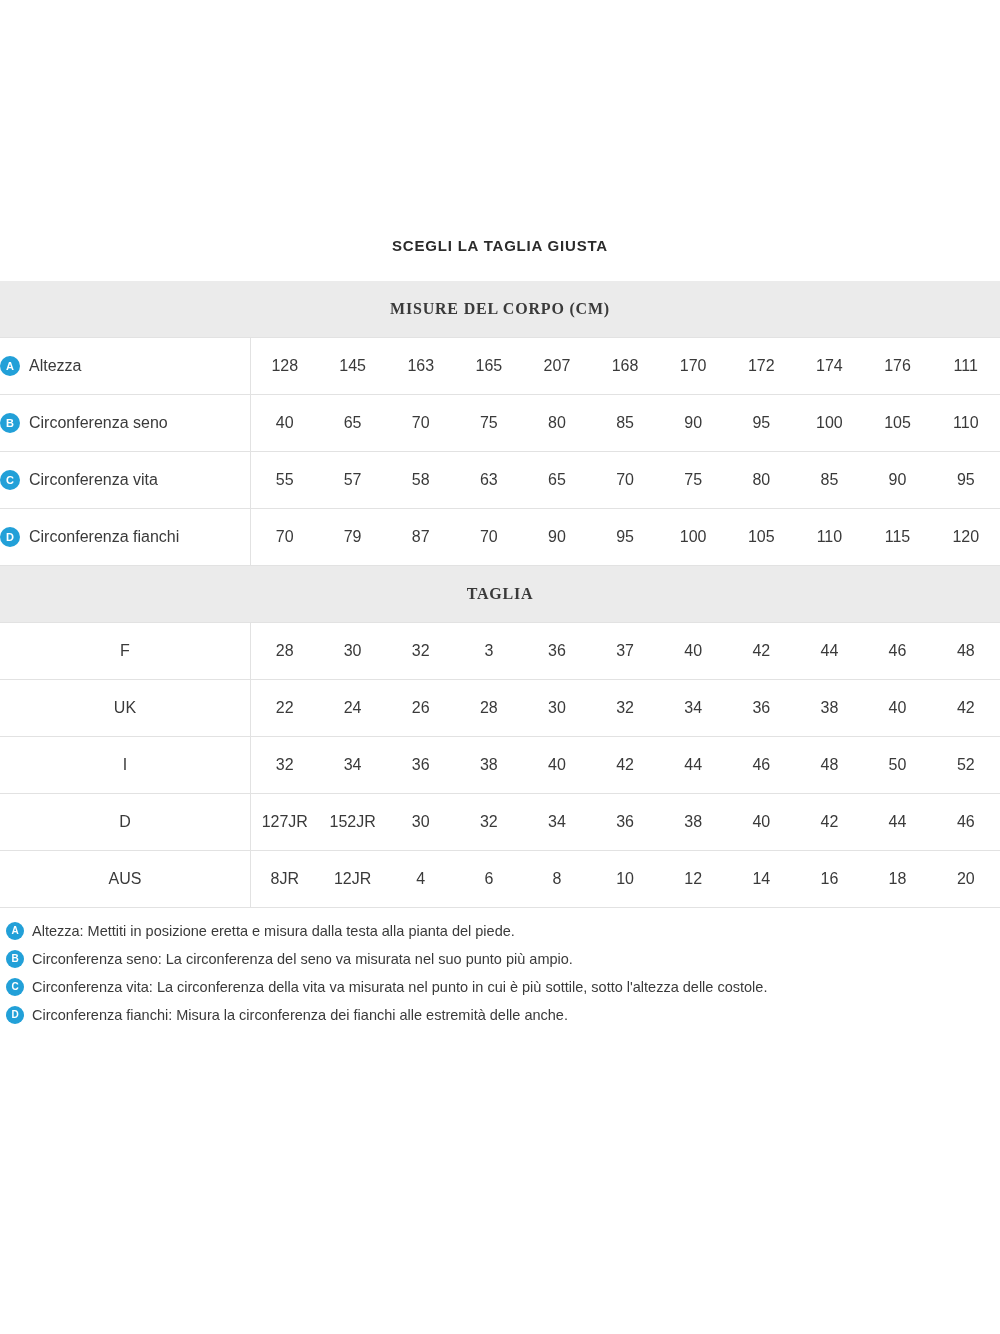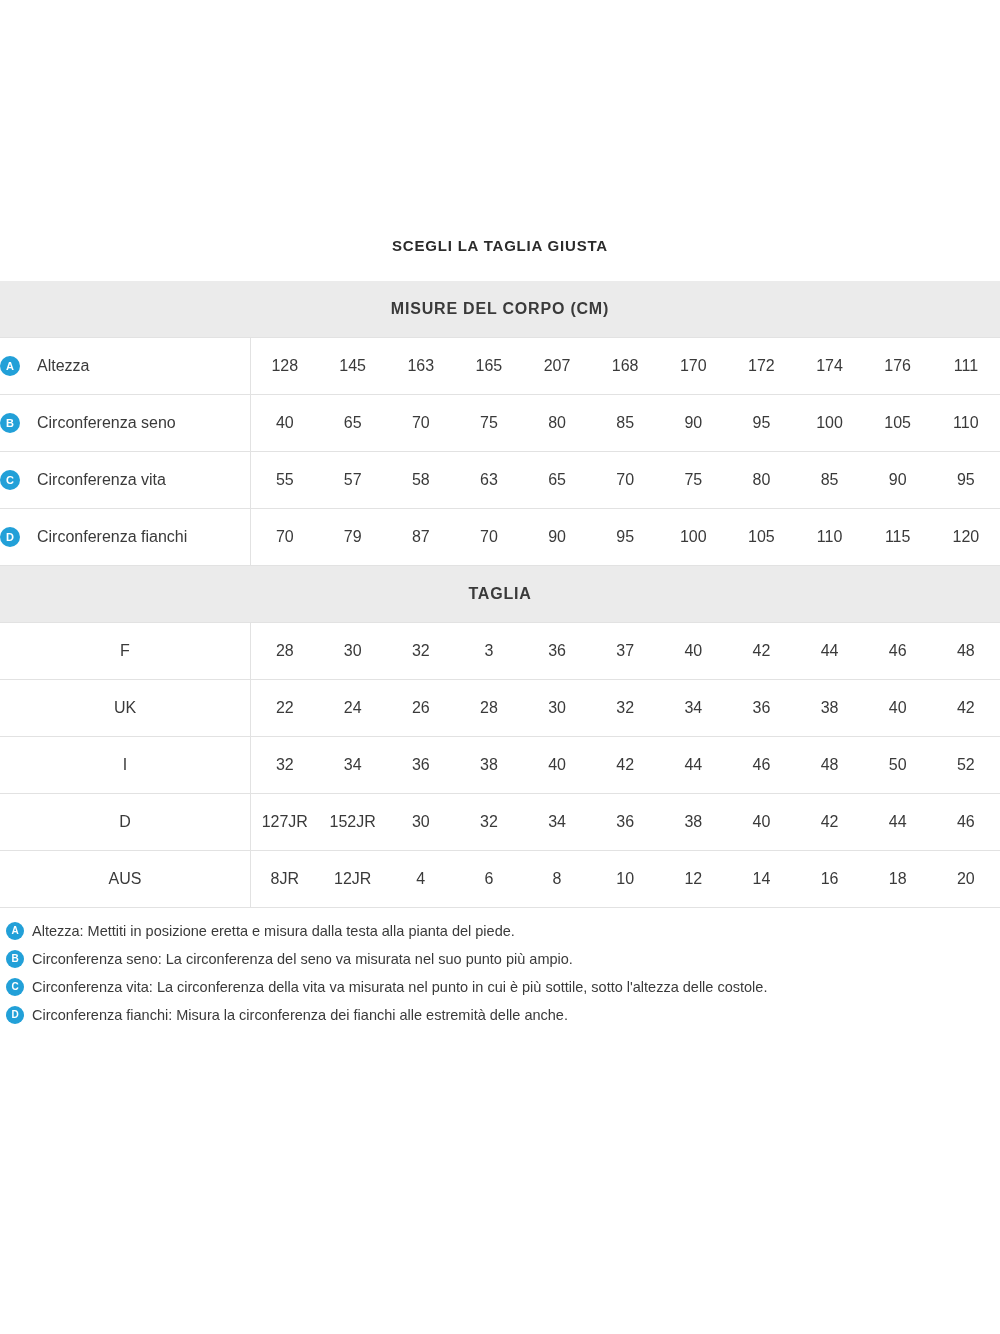--- a/index.html
+++ b/index.html
@@ -47,20 +47,21 @@
   }
   .section-head td {
     background: #ebebeb;
     font-weight: bold;
     font-size: 15px;
     letter-spacing: 0.8px;
     color: #2b2b2b;
     height: 52px;
     border-bottom: none;
     text-align: center;
+    font-family: Liberation Serif, serif;
   }
   td.labelcell {
     text-align: left;
     padding-left: 16px;
     border-right: 1px solid #e2e2e2;
     width: 250px;
   }
   td.labelcell .lbl-wrap {
     display: flex;
     align-items: center;
@@ -76,21 +77,20 @@
     border-radius: 50%;
     background: #22a0d8;
     color: #ffffff;
     font-size: 11px;
     font-weight: bold;
     line-height: 1;
   }
   td.labelcell .txt {
     font-size: 16px;
     color: #3a3a3a;
-    margin-left: 8px;
   }
   td.plainlabel {
     text-align: left;
     padding-left: 16px;
     border-right: 1px solid #e2e2e2;
     width: 250px;
     font-size: 16px;
   }
   .notes {
     margin-top: 14px;

